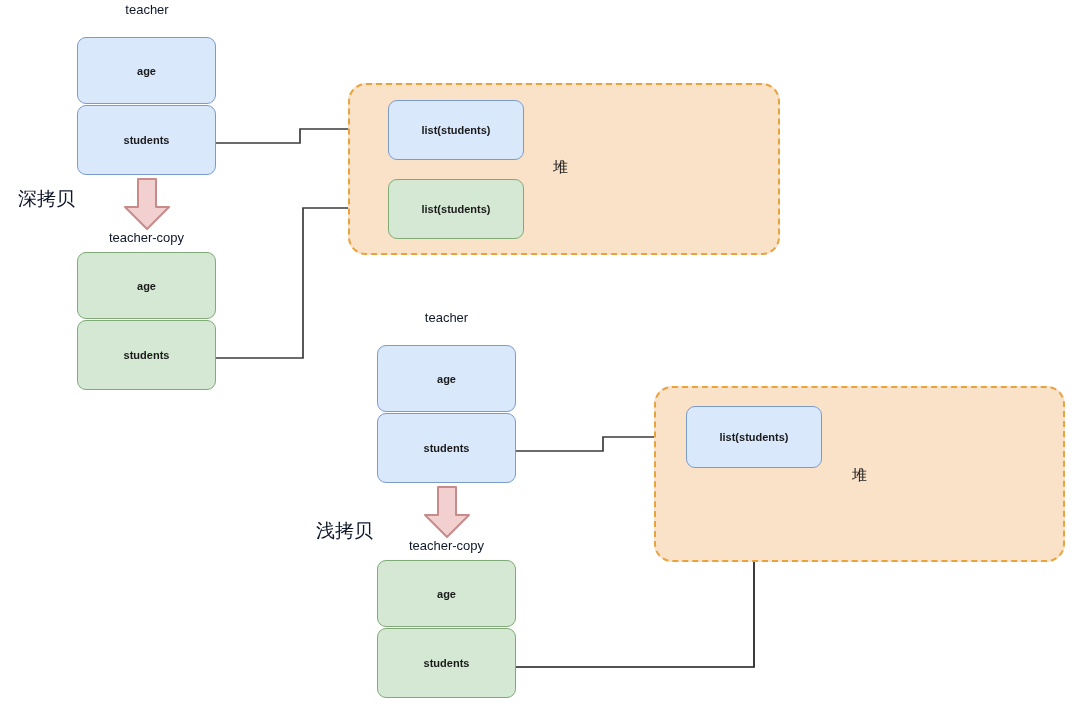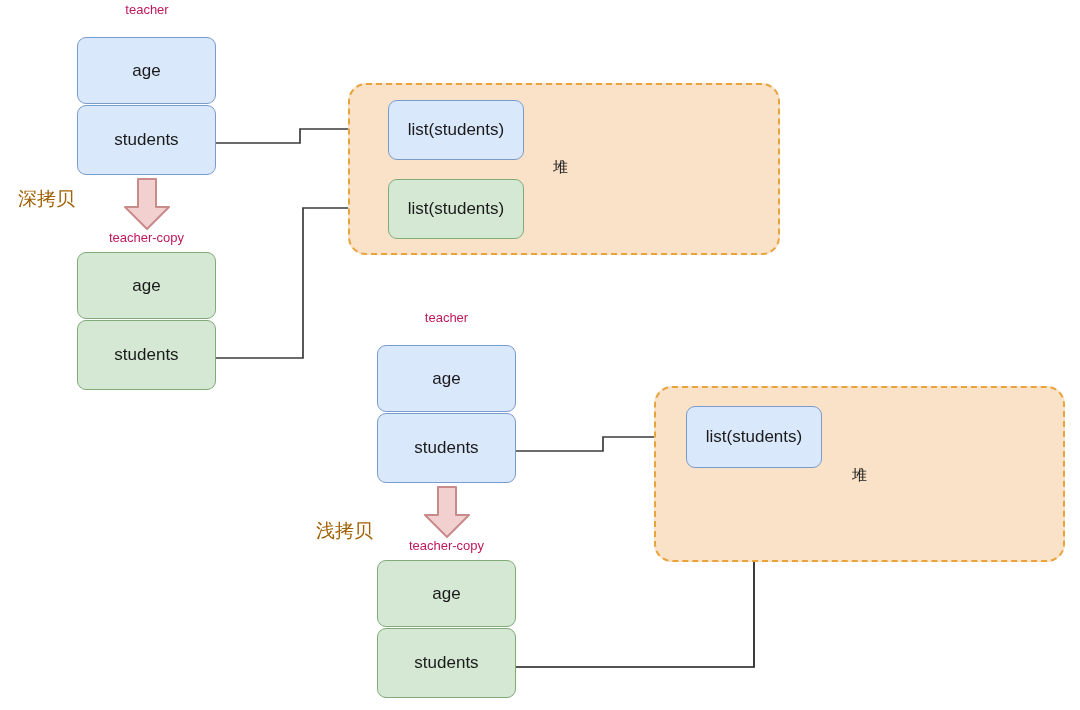--- a/index.html
+++ b/index.html
@@ -18,48 +18,49 @@
   #canvas {
     position: absolute;
     left: 0; top: 0;
     width: 1080px;
     height: 710px;
   }
   .lbl {
     position: absolute;
     font-size: 13px;
     line-height: 16px;
-    color: #be185d;
+    color: #0f172a;
     white-space: nowrap;
     text-align: center;
   }
   .cjk {
     position: absolute;
     font-size: 19px;
     line-height: 24px;
-    color: #a16207;
+    color: #0f172a;
     white-space: nowrap;
     font-family: "DejaVu Sans", "Liberation Sans", sans-serif;
   }
   .cjk-sm {
     position: absolute;
     font-size: 15px;
     line-height: 18px;
     color: #1a1a1a;
     white-space: nowrap;
     font-family: "DejaVu Sans", "Liberation Sans", sans-serif;
   }
   .node {
     position: absolute;
     box-sizing: border-box;
     display: flex;
     align-items: center;
     justify-content: center;
-    font-size: 17px;
+    font-size: 11px;
     border-radius: 9px;
+    font-weight: bold;
   }
   .node-blue {
     background: #dae8fc;
     border: 1.3px solid #7a9ccd;
   }
   .node-green {
     background: #d5e8d4;
     border: 1.3px solid #80ab78;
   }
   .heap {

